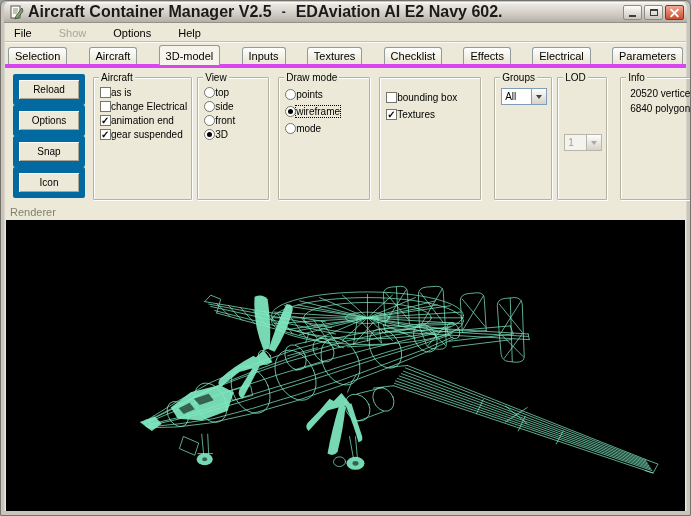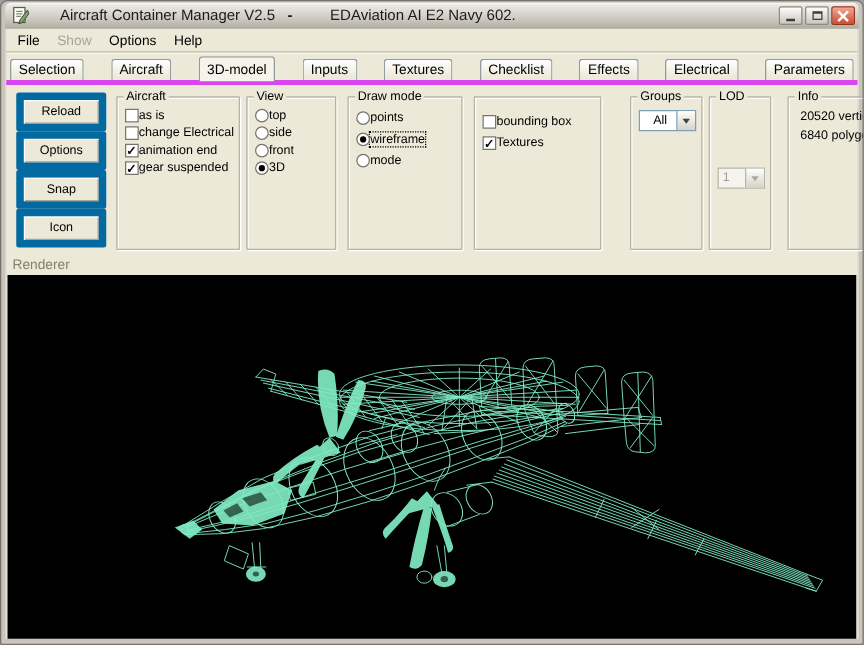--- a/index.html
+++ b/index.html
@@ -9,38 +9,38 @@
   .window{width:691px;height:516px;display:flex;flex-direction:column;
     background:#c9c5bc;border:1px solid #74726a;border-radius:6px 6px 2px 2px;
     padding:1px 3px 4px 3px;overflow:hidden;}
 
   
   .titlebar{height:21px;flex:0 0 21px;display:flex;align-items:center;gap:4px;
     padding:0 3px 0 5px;border-radius:5px 5px 0 0;
     background:linear-gradient(180deg,#ffffff 0%,#ebe8e2 10%,#d9d5ce 45%,#c7c3ba 75%,#b3aea4 100%);
     border-bottom:1px solid #94918a;}
   .app-icon{width:15px;height:15px;flex:0 0 15px;}
-  .title-text{font-size:12px;font-weight:normal;color:#1a1a1a;white-space:nowrap;margin-left:20px;}
+  .title-text{font-size:16px;font-weight:bold;color:#1a1a1a;white-space:nowrap;}
   .title-sep{font-size:12px;font-weight:bold;color:#1a1a1a;margin:0 6px;}
   .win-controls{margin-left:auto;display:flex;gap:2px;}
   .ctl{width:19px;height:15px;border-radius:2px;border:1px solid #8e8b82;
     background:linear-gradient(#fdfdfc,#c9c5bc);display:flex;align-items:center;justify-content:center;position:relative;}
   .ctl .min-glyph{display:block;width:7px;height:2px;background:#3f3d36;margin-top:7px;}
   .ctl .max-glyph{display:block;width:8px;height:7px;border:1px solid #3f3d36;border-top-width:2px;}
   .ctl.close{background:linear-gradient(#f2a893,#cf4a2e);border-color:#8e3520;}
   .x-glyph{position:relative;width:9px;height:9px;display:block;}
   .x-glyph::before,.x-glyph::after{content:"";position:absolute;left:-1px;top:4px;width:11px;height:2px;background:#fff;}
   .x-glyph::before{transform:rotate(45deg);} .x-glyph::after{transform:rotate(-45deg);}
 
   
   .client{flex:1;display:flex;flex-direction:column;background:#ece9d8;min-height:0;
     border-left:1px solid #d8d5cc;border-right:1px solid #d8d5cc;}
 
   .menubar{flex:0 0 19px;display:flex;align-items:center;padding:1px 2px 0 2px;
-    border-bottom:1px solid #c2bfb3;box-shadow:0 1px 0 #fbfaf6;font-size:11px;}
+    border-bottom:1px solid #c2bfb3;box-shadow:0 1px 0 #fbfaf6;font-size:11px;gap:13px;}
   .menu-item{padding:2px 7px;color:#000;}
   .menu-item.disabled{color:#a8a49a;}
 
   
   .tabstrip{flex:0 0 21px;display:flex;align-items:flex-end;padding:3px 2px 0 3px;
     border-bottom:4px solid #d946ef;justify-content:space-between;}
   .tab{font-size:11px;padding:2px 6px 2px;margin-right:1px;height:17px;
     border:1px solid #919b9c;border-bottom:none;border-radius:3px 3px 0 0;
     background:linear-gradient(#ffffff,#ece9d8 85%);white-space:nowrap;}
   .tab.active{height:20px;padding-top:4px;background:#f5f3ea;position:relative;z-index:2;margin-bottom:-1px;}
@@ -51,21 +51,21 @@
   .xpbtn{width:72px;height:31px;font-size:10px;line-height:12px;text-align:center;color:#000;
     background:#ece9d8;border:6px solid #0369a1;border-radius:2px;
     box-shadow:inset 1px 1px 0 #ffffff, inset -1px -1px 0 #a9a597;}
   .grp{position:relative;border:1px solid #b5b2a4;border-radius:1px;box-shadow:inset 1px 1px 0 #fff, 1px 1px 0 #fff;
     margin-top:4px;padding:8px 4px 2px 6px;display:flex;flex-direction:column;gap:2px;}
   .grp .legend{position:absolute;top:-6px;left:5px;background:#ece9d8;padding:0 2px;font-size:10px;color:#000;}
   .grp.aircraft{flex:0 0 96px;}
   .grp.view{flex:0 0 72px;}
   .grp.drawmode{flex:0 0 92px;margin-left:4px;}
   .grp.options{flex:0 0 102px;margin-left:4px;padding-top:13px;gap:5px;}
-  .grp.groups{flex:0 0 56px;margin-left:18px;text-align:center;}
+  .grp.groups{flex:0 0 56px;margin-left:8px;}
   .grp.lod{flex:0 0 44px;justify-content:center;}
   .grp.info{flex:0 0 108px;margin-left:8px;padding-left:9px;padding-top:10px;gap:4px;}
 
   .opt-row{display:flex;align-items:center;gap:0;white-space:nowrap;height:12px;}
   .cb{width:11px;height:11px;flex:0 0 11px;background:#fff;border:1px solid #77756a;position:relative;}
   .cb.checked::after{content:"\2713";position:absolute;left:0px;top:-1px;font-size:10px;font-weight:bold;color:#000;}
   .rb{width:11px;height:11px;flex:0 0 11px;background:#fff;border:1px solid #77756a;border-radius:50%;position:relative;}
   .rb.selected::after{content:"";position:absolute;left:2px;top:2px;width:5px;height:5px;border-radius:50%;background:#000;}
   .opt-label{color:#000;}
   .opt-label.focus-rect{outline:1px dotted #000;}

